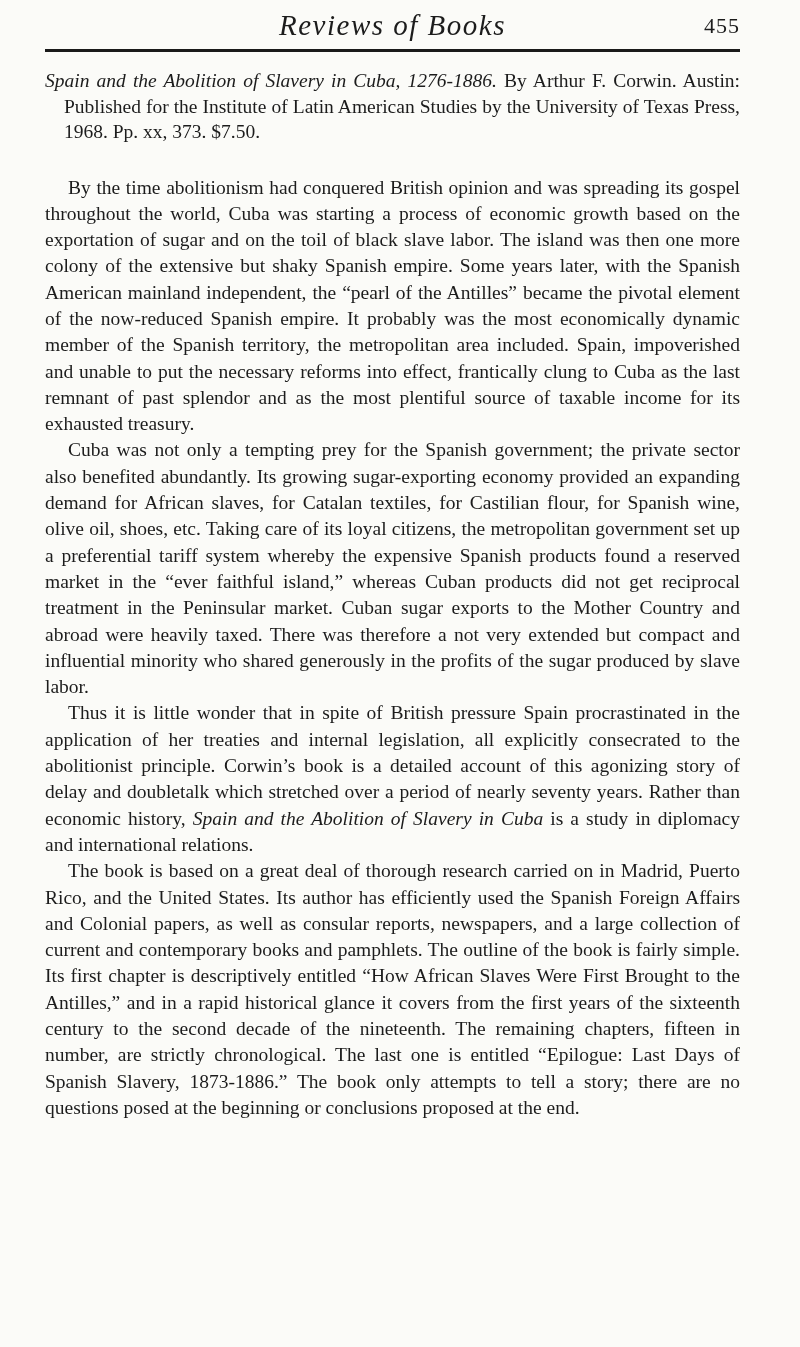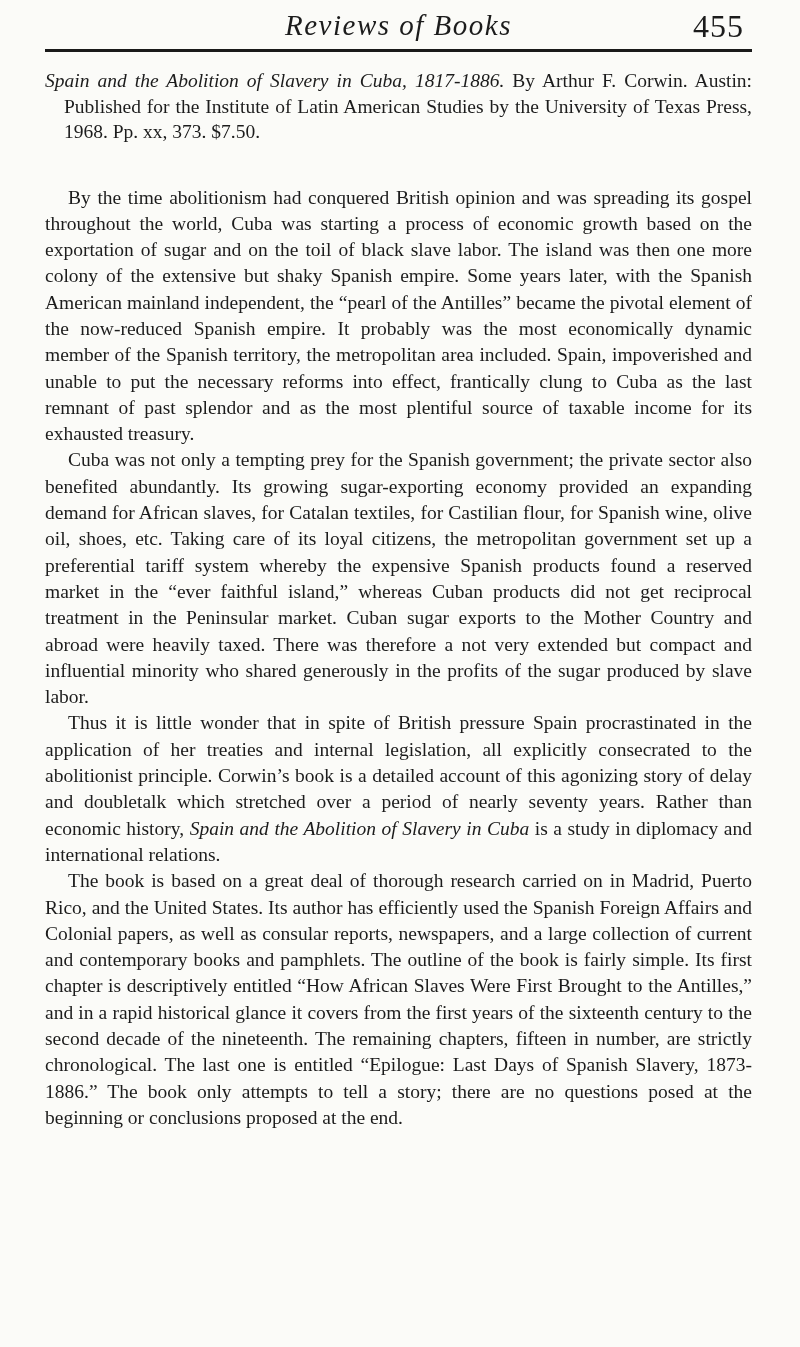--- a/index.html
+++ b/index.html
@@ -11,60 +11,60 @@
     height: 1347px;
     background: #fbfbf8;
     color: #1c1c1c;
     font-family: "Liberation Serif", "DejaVu Serif", serif;
     overflow: hidden;
   }
   .page {
     box-sizing: border-box;
     width: 800px;
     height: 1347px;
-    padding: 8px 48px 0 45px;
+    padding: 8px 60px 0 45px;
   }
   .running-head {
     position: relative;
     height: 36px;
   }
   .head-title {
     display: block;
     text-align: center;
     font-style: italic;
     font-size: 29px;
     letter-spacing: 1.5px;
     line-height: 34px;
   }
   .page-number {
     position: absolute;
-    right: 8px;
+    right: 0;
     top: 1px;
-    font-size: 32px;
+    font-size: 22px;
     line-height: 34px;
     letter-spacing: 1px;
   }
   .head-rule {
     border: none;
     border-top: 3px solid #1a1a1a;
     margin: 5px 0 0 0;
   }
   .citation {
     margin-top: 16px;
     font-size: 19.5px;
     line-height: 25.5px;
     text-align: justify;
     padding-left: 19px;
     text-indent: -19px;
   }
   .italic {
     font-style: italic;
   }
   .review-body {
-    margin-top: 40px;
+    margin-top: 30px;
   }
   .para {
     margin: 0;
     font-size: 19.5px;
     line-height: 26.3px;
     text-align: justify;
     text-indent: 23px;
   }
 </style>
 </head>
@@ -73,21 +73,21 @@
 <div class="page">
 
   <header class="running-head">
     <span class="head-title">Reviews of Books</span>
     <span class="page-number">455</span>
   </header>
 
   <hr class="head-rule">
 
   <section class="citation">
-    <span class="italic">Spain and the Abolition of Slavery in Cuba, 1817-1886.</span><span> By Arthur F. Corwin. Austin: Published for the Institute of Latin American Studies by the University of Texas Press, 1968. Pp. xx, 373. $7.50.</span>
+    <span class="italic">Spain and the Abolition of Slavery in Cuba, 1276-1886.</span><span> By Arthur F. Corwin. Austin: Published for the Institute of Latin American Studies by the University of Texas Press, 1968. Pp. xx, 373. $7.50.</span>
   </section>
 
   <main class="review-body">
 
     <p class="para"><span>By the time abolitionism had conquered British opinion and was spreading its gospel throughout the world, Cuba was starting a process of economic growth based on the exportation of sugar and on the toil of black slave labor. The island was then one more colony of the extensive but shaky Spanish empire. Some years later, with the Spanish American mainland independent, the “pearl of the Antilles” became the pivotal element of the now-reduced Spanish empire. It probably was the most economically dynamic member of the Spanish territory, the metropolitan area included. Spain, impoverished and unable to put the necessary reforms into effect, frantically clung to Cuba as the last remnant of past splendor and as the most plentiful source of taxable income for its exhausted treasury.</span></p>
 
     <p class="para"><span>Cuba was not only a tempting prey for the Spanish government; the private sector also benefited abundantly. Its growing sugar-exporting economy provided an expanding demand for African slaves, for Catalan textiles, for Castilian flour, for Spanish wine, olive oil, shoes, etc. Taking care of its loyal citizens, the metropolitan government set up a preferential tariff system whereby the expensive Spanish products found a reserved market in the “ever faithful island,” whereas Cuban products did not get reciprocal treatment in the Peninsular market. Cuban sugar exports to the Mother Country and abroad were heavily taxed. There was therefore a not very extended but compact and influential minority who shared generously in the profits of the sugar produced by slave labor.</span></p>
 
     <p class="para"><span>Thus it is little wonder that in spite of British pressure Spain procrastinated in the application of her treaties and internal legislation, all explicitly consecrated to the abolitionist principle. Corwin’s book is a detailed account of this agonizing story of delay and doubletalk which stretched over a period of nearly seventy years. Rather than economic history, </span><span class="italic">Spain and the Abolition of Slavery in Cuba</span><span> is a study in diplomacy and international relations.</span></p>
 

